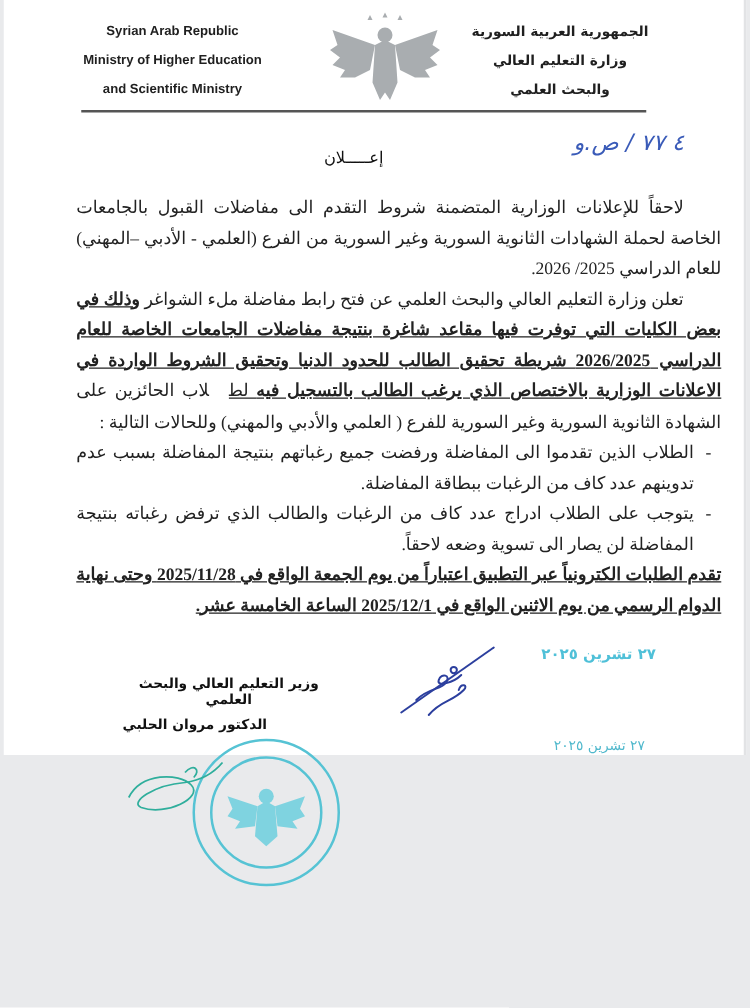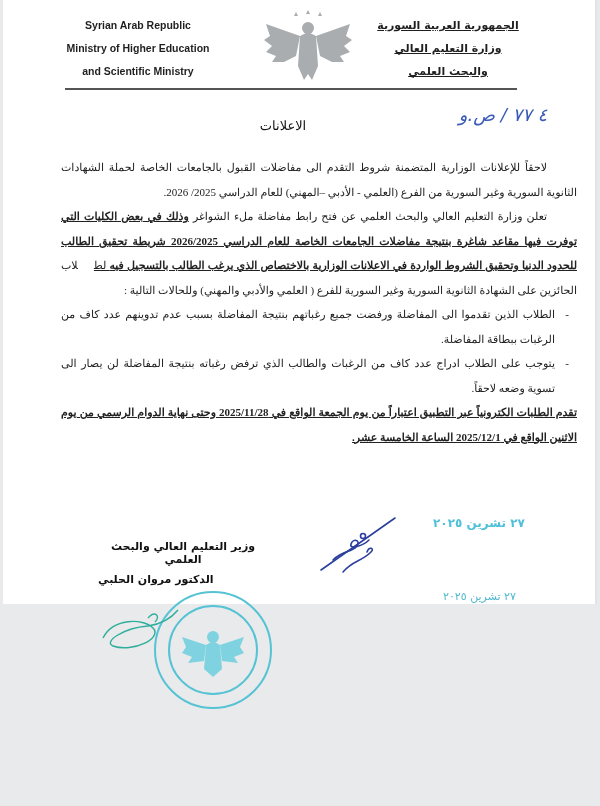--- a/index.html
+++ b/index.html
@@ -16,40 +16,39 @@
   .header-en {
     position: absolute; left: 55px; top: 14px; width: 160px;
     text-align: center; font-family: "Liberation Sans", sans-serif;
     font-weight: bold; font-size: 10.5px; color: #1f1f1f; line-height: 23px;
   }
   .header-ar {
     position: absolute; left: 360px; top: 14px; width: 170px;
     text-align: center; font-family: "DejaVu Sans", sans-serif;
     font-weight: bold; font-size: 11px; color: #1f1f1f; line-height: 23px;
     direction: rtl;
-    text-decoration: underline;
   }
   .emblem { position: absolute; left: 255px; top: 6px; width: 100px; height: 80px; }
   .header-rule {
     position: absolute; left: 62px; top: 88px; width: 452px; height: 0;
     border-top: 2px solid #555;
   }
   .ref-number {
     position: absolute; left: 425px; top: 104px; width: 150px;
     font-family: "DejaVu Sans", sans-serif; font-size: 18px; color: #3a5bb8;
     font-style: italic; direction: ltr; letter-spacing: 2px; text-align: center;
   }
   .title {
     position: absolute; left: 250px; top: 118px; width: 60px; text-align: center;
     font-family: "Liberation Serif", serif; font-size: 13px; color: #111; direction: rtl;
   }
   .body {
     position: absolute; left: 58px; top: 155px; width: 516px;
     direction: rtl; text-align: justify;
-    font-family: "Liberation Serif", serif; font-size: 11px; color: #222;
+    font-family: "Liberation Serif", serif; font-size: 14px; color: #222;
     line-height: 24.5px;
   }
   .body p { margin: 0; }
   .indent { text-indent: 30px; }
   .bu { font-weight: bold; text-decoration: underline; }
   .u { text-decoration: underline; margin-left: 16px; }
   .bullet { position: relative; padding-right: 22px; }
   .bullet .dash { position: absolute; right: 8px; top: 0; }
   .signer-title {
     position: absolute; left: 95px; top: 540px; width: 170px; text-align: center;
@@ -97,21 +96,21 @@
   <div class="header-ar">
     <div>الجمهورية العربية السورية</div>
     <div>وزارة التعليم العالي</div>
     <div>والبحث العلمي</div>
   </div>
 
   <div class="header-rule"></div>
 
   <div class="ref-number">٤ ٧٧ / ص.و</div>
 
-  <div class="title">الاعلانات</div>
+  <div class="title">إعـــــلان</div>
 
   <div class="body">
     <p class="indent">لاحقاً للإعلانات الوزارية المتضمنة شروط التقدم الى مفاضلات القبول بالجامعات الخاصة لحملة الشهادات الثانوية السورية وغير السورية من الفرع (العلمي - الأدبي –المهني) للعام الدراسي 2025/ 2026.</p>
     <p class="indent">
       <span>تعلن وزارة التعليم العالي والبحث العلمي عن فتح رابط مفاضلة ملء الشواغر </span><span class="bu">وذلك في بعض الكليات التي توفرت فيها مقاعد شاغرة بنتيجة مفاضلات الجامعات الخاصة للعام الدراسي 2026/2025 شريطة تحقيق الطالب للحدود الدنيا وتحقيق الشروط الواردة في الاعلانات الوزارية بالاختصاص الذي يرغب الطالب بالتسجيل فيه</span><span class="u"> لط</span><span>لاب الحائزين على الشهادة الثانوية السورية وغير السورية للفرع ( العلمي والأدبي والمهني) وللحالات التالية :</span>
     </p>
     <p class="bullet">
       <span class="dash">-</span>
       <span>الطلاب الذين تقدموا الى المفاضلة ورفضت جميع رغباتهم بنتيجة المفاضلة بسبب عدم تدوينهم عدد كاف من الرغبات ببطاقة المفاضلة.</span>
     </p>

